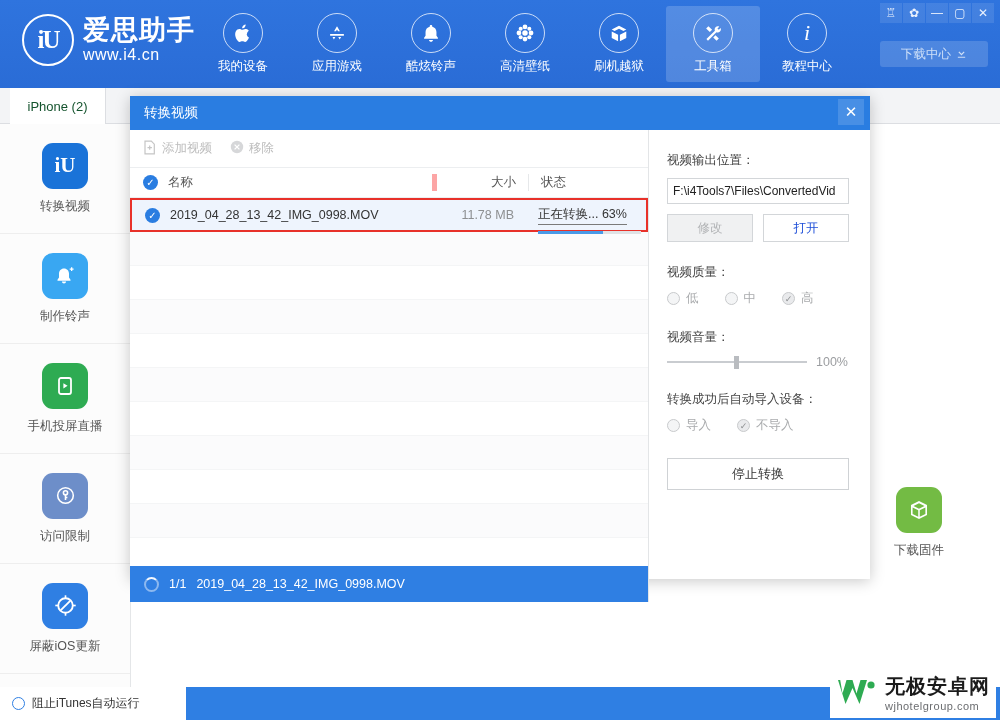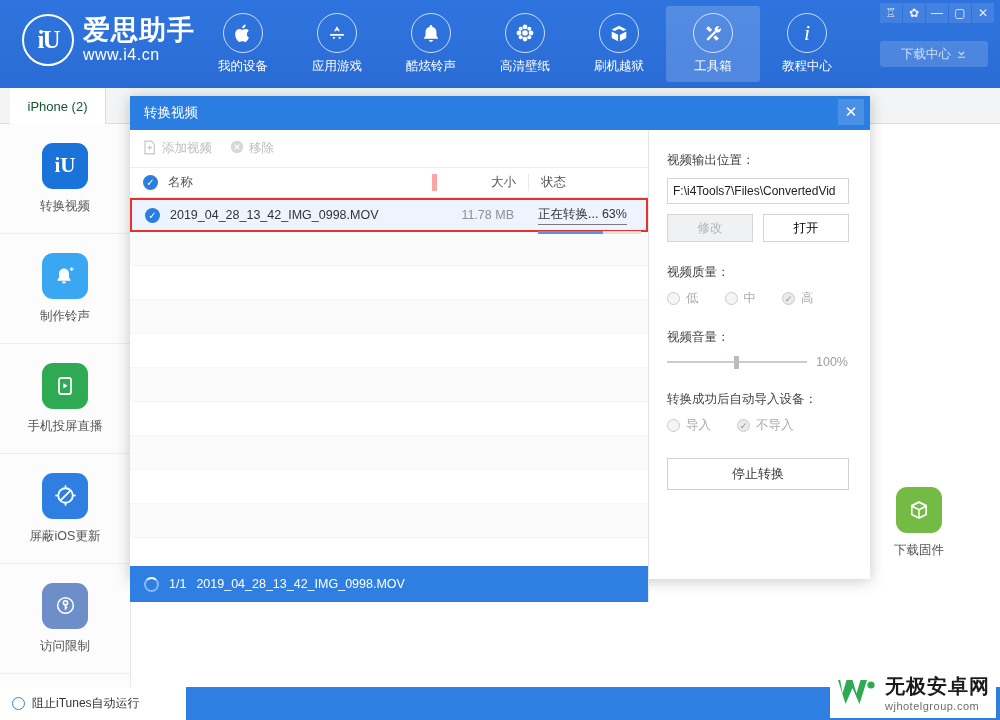--- a/index.html
+++ b/index.html
@@ -209,21 +209,21 @@
   .field-label { font-size: 12.5px; color: #444; margin-bottom: 9px; }
   .path-input {
     width: 182px; height: 26px; border: 1px solid #d3d6d9;
     font-size: 12px; color: #222; padding: 0 5px;
     display:flex; align-items:center; overflow:hidden;
     white-space: nowrap; background: #fff;
   }
   .btn-row { display: flex; gap: 10px; margin-top: 10px; }
   .btn {
     width: 86px; height: 28px; border: 1px solid #d3d6d9;
-    background: #ffffff; font-size: 12.5px; color: #000000;
+    background: #ffffff; font-size: 12.5px; color: #1d4ed8;
     display:flex; align-items:center; justify-content:center;
     cursor: pointer;
   }
   .btn.disabled { background: #f0f1f2; color: #b2b4b6; cursor: default; }
   .radio-row { display:flex; align-items:center; gap: 26px; margin-top: 2px; }
   .radio { display:flex; align-items:center; gap: 6px;
            font-size: 12.5px; color: #a9abad; cursor: pointer; }
   .dot {
     width: 13px; height: 13px; border-radius: 50%;
     border: 1px solid #c8cacc; background: #f4f5f6;
@@ -410,43 +410,43 @@
     <div class="side-item">
       <div class="side-ico" style="background:#2eab52">
         <svg width="24" height="24" viewBox="0 0 24 24">
             <rect x="6" y="4" width="12" height="16" rx="2" fill="none" stroke="#fff" stroke-width="1.8"></rect>
             <path fill="#fff" d="M10.4 9.2l4.2 2.6-4.2 2.6z"></path>
           </svg>
       </div>
       <span class="side-label">手机投屏直播</span>
     </div>
     <div class="side-item">
+      <div class="side-ico" style="background:#6d8ec9">
+        <svg width="25" height="25" viewBox="0 0 24 24">
+            <circle cx="12" cy="12" r="7.5" fill="none" stroke="#fff" stroke-width="1.5"></circle>
+            <circle cx="12" cy="9.4" r="2" fill="none" stroke="#fff" stroke-width="1.5"></circle>
+            <path stroke="#fff" stroke-width="1.5" d="M12 11.4v5M12 14h1.8"></path>
+          </svg>
+      </div>
+      <span class="side-label">访问限制</span>
+    </div>
+    <div class="side-item">
       <div class="side-ico" style="background:#2f7fe3">
         <svg width="25" height="25" viewBox="0 0 24 24">
             <circle cx="12" cy="12" r="7" fill="none" stroke="#fff" stroke-width="1.8"></circle>
             <path stroke="#fff" stroke-width="1.8" d="M7.5 16.5L16.5 7.5"></path>
             <g fill="#fff">
               <rect x="11.2" y="2.2" width="1.6" height="2.6"></rect>
               <rect x="11.2" y="19.2" width="1.6" height="2.6"></rect>
               <rect x="2.2" y="11.2" width="2.6" height="1.6"></rect>
               <rect x="19.2" y="11.2" width="2.6" height="1.6"></rect>
             </g>
           </svg>
       </div>
       <span class="side-label">屏蔽iOS更新</span>
-    </div>
-    <div class="side-item">
-      <div class="side-ico" style="background:#6d8ec9">
-        <svg width="25" height="25" viewBox="0 0 24 24">
-            <circle cx="12" cy="12" r="7.5" fill="none" stroke="#fff" stroke-width="1.5"></circle>
-            <circle cx="12" cy="9.4" r="2" fill="none" stroke="#fff" stroke-width="1.5"></circle>
-            <path stroke="#fff" stroke-width="1.5" d="M12 11.4v5M12 14h1.8"></path>
-          </svg>
-      </div>
-      <span class="side-label">访问限制</span>
     </div>
   </div>
 
   <div class="right-tile">
     <div class="side-ico" style="background:#73bb44">
       <svg width="26" height="26" viewBox="0 0 24 24">
           <path fill="#fff" d="M12 3.6L4.6 7.4v9.2L12 20.4l7.4-3.8V7.4L12 3.6zm0 2.1l5.1 2.6L12 10.9 6.9 8.3 12 5.7zM6.1 9.6l5.2 2.6v6.1l-5.2-2.6V9.6zm6.6 8.7v-6.1l5.2-2.6v6.1l-5.2 2.6z"></path>
         </svg>
     </div>
     <span class="side-label">下载固件</span>

